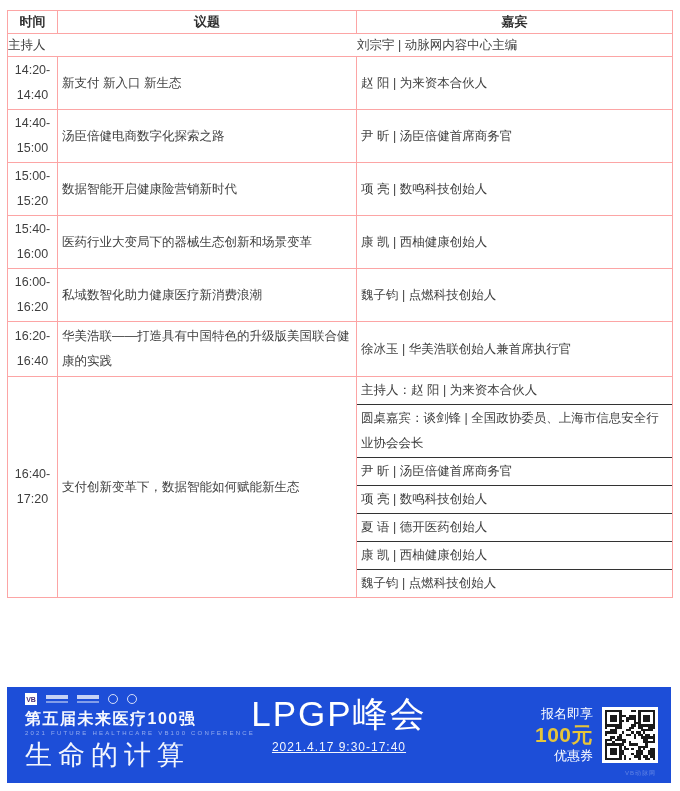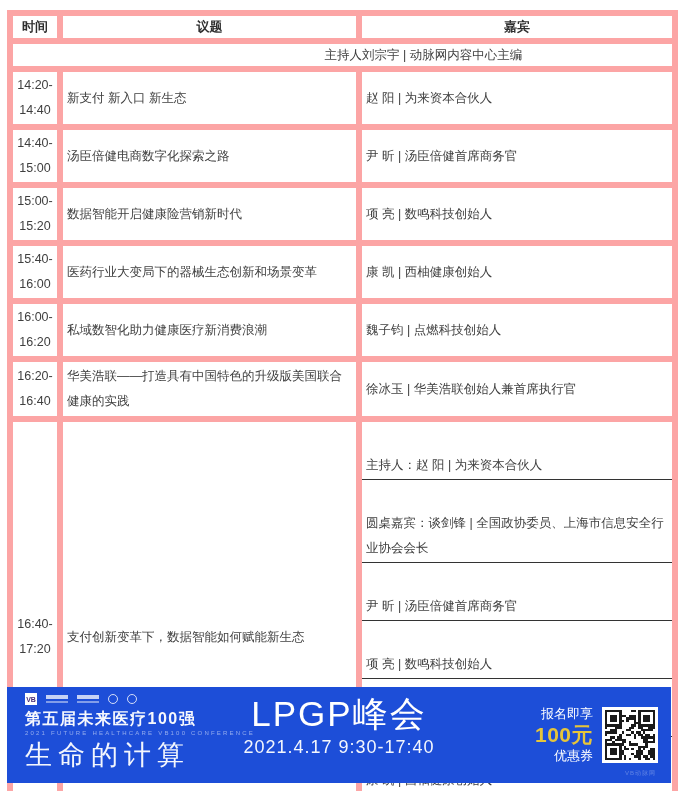--- a/index.html
+++ b/index.html
@@ -15,35 +15,35 @@
   table.schedule{
     border-collapse:collapse;
     table-layout:fixed;
     width:665px;
     font-size:12.5px;
   }
   table.schedule col.c-time{width:50px;}
   table.schedule col.c-topic{width:299px;}
   table.schedule col.c-guest{width:316px;}
   table.schedule th, table.schedule td{
-    border:6px solid #fca5a5;
+    border:1px solid #fca5a5;
     vertical-align:middle;
     box-sizing:border-box;
   }
   table.schedule th{
     height:22px;
     font-size:13px;
     font-weight:bold;
     color:#2e2e2e;
     text-align:center;
     padding:2px;
   }
   td.mod-cell{height:23px;padding:0;}
   .mod-flex{display:flex;align-items:center;line-height:22px;}
-  .mod-left{width:349px;text-align:right;white-space:nowrap;}
+  .mod-left{width:349px;white-space:nowrap;}
   .mod-right{flex:1;text-align:left;white-space:nowrap;}
   tr.session td{height:48px;}
   td.time{
     text-align:center;
     white-space:pre-line;
     line-height:25px;
     padding:1px 2px;
   }
   td.topic, td.guest{
     text-align:left;
@@ -51,21 +51,20 @@
     line-height:25px;
   }
   td.guest-multi{padding:0;vertical-align:top;}
   .sub{
     min-height:24px;
     display:flex;
     align-items:center;
     padding:1px 5px 1px 4px;
     line-height:25px;
     border-bottom:1px solid #333;
-    margin-top:30px;
   }
   .sub:last-child{border-bottom:none;}
 
   
   .banner{
     position:absolute;
     left:7px;top:687px;
     width:664px;height:96px;
     background:#1d4ed8;
     color:#ffffff;
@@ -88,21 +87,21 @@
   .b-title-en{
     font-size:6px;letter-spacing:2.2px;line-height:7px;margin-top:2px;
     opacity:.5;white-space:nowrap;
   }
   .b-title2{font-size:27px;letter-spacing:6px;line-height:30px;margin-top:3px;font-weight:normal;opacity:.95;}
   .banner-center{
     position:absolute;left:50%;top:8px;transform:translateX(-50%);
     text-align:center;white-space:nowrap;
   }
   .b-main{font-size:35px;line-height:38px;font-weight:400;letter-spacing:2px;}
-  .b-date{font-size:18px;line-height:20px;margin-top:4px;letter-spacing:1px;font-weight:300;opacity:.95;}
+  .b-date{font-size:12px;line-height:20px;margin-top:4px;letter-spacing:1px;font-weight:300;opacity:.95;text-decoration:underline;}
   .banner-right{
     position:absolute;right:13px;top:19px;
     display:flex;align-items:center;gap:9px;justify-content:flex-end;
   }
   .promo{text-align:right;line-height:1;}
   .promo-line{font-size:13px;line-height:15px;}
   .promo-amount{font-size:21px;line-height:23px;color:#e6c53a;font-weight:bold;letter-spacing:.5px;margin:2px 0;}
   .qr{
     width:56px;height:56px;background:#ffffff;
     padding:3px;box-sizing:border-box;

